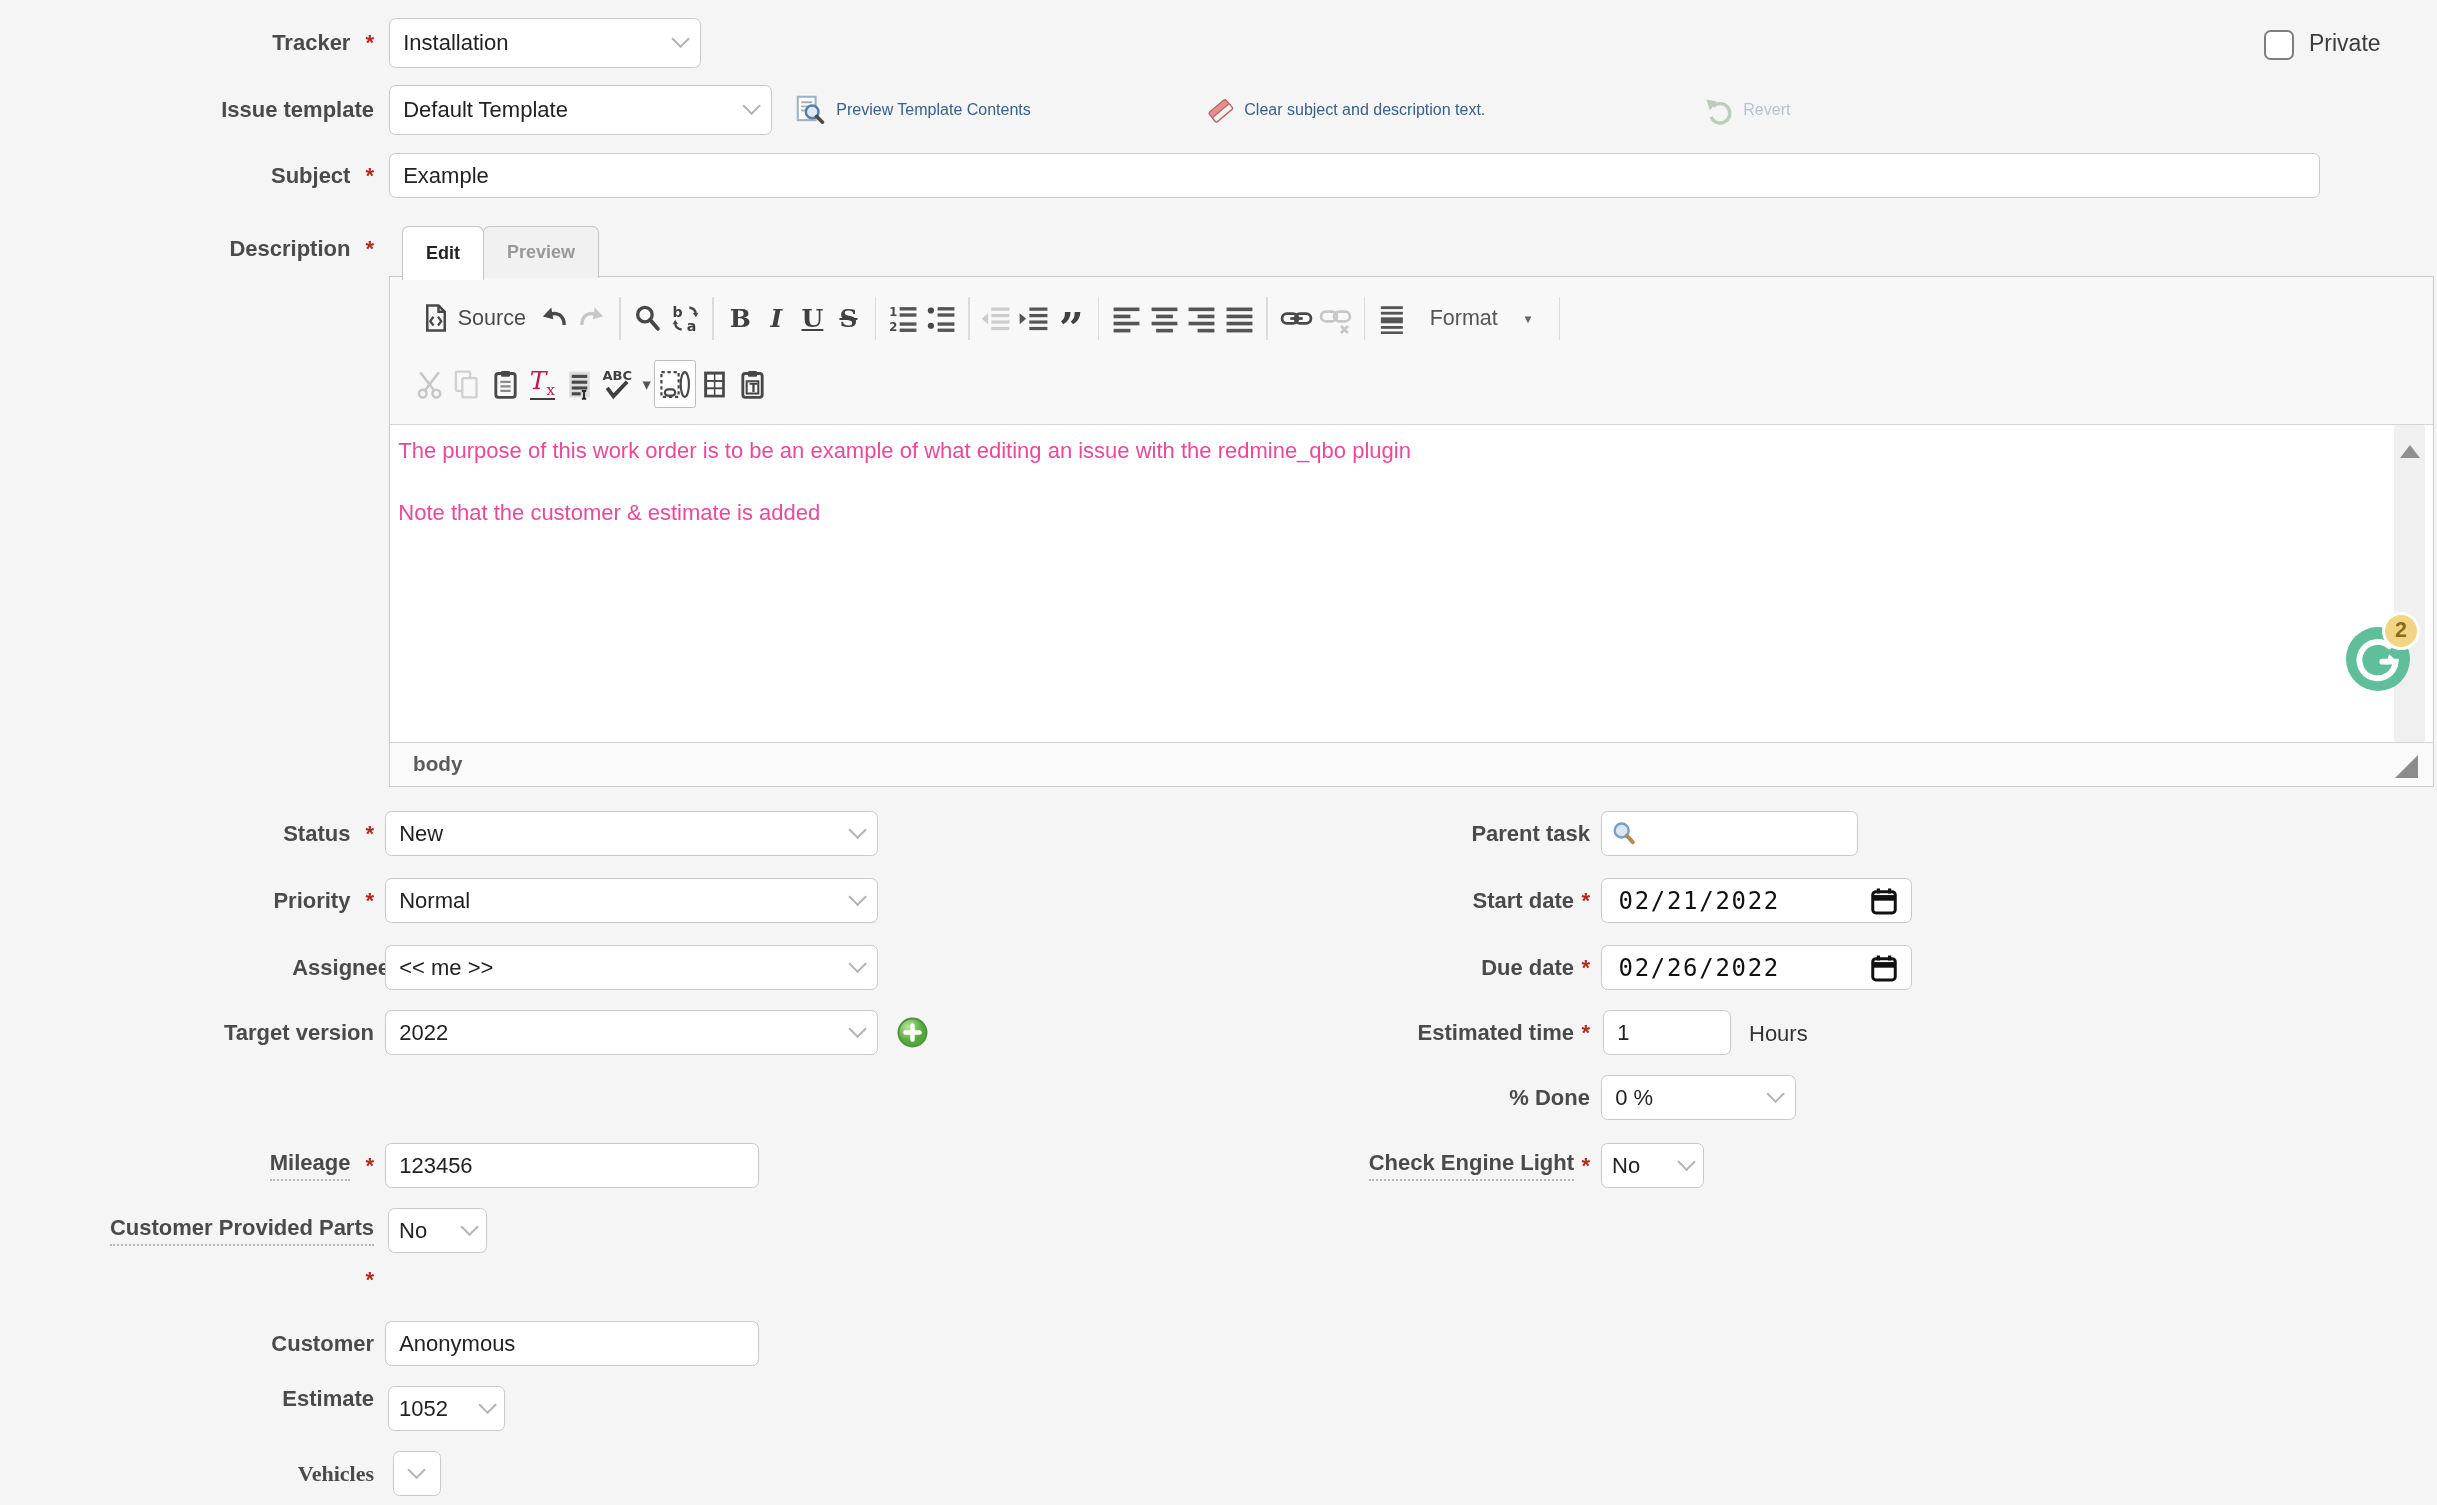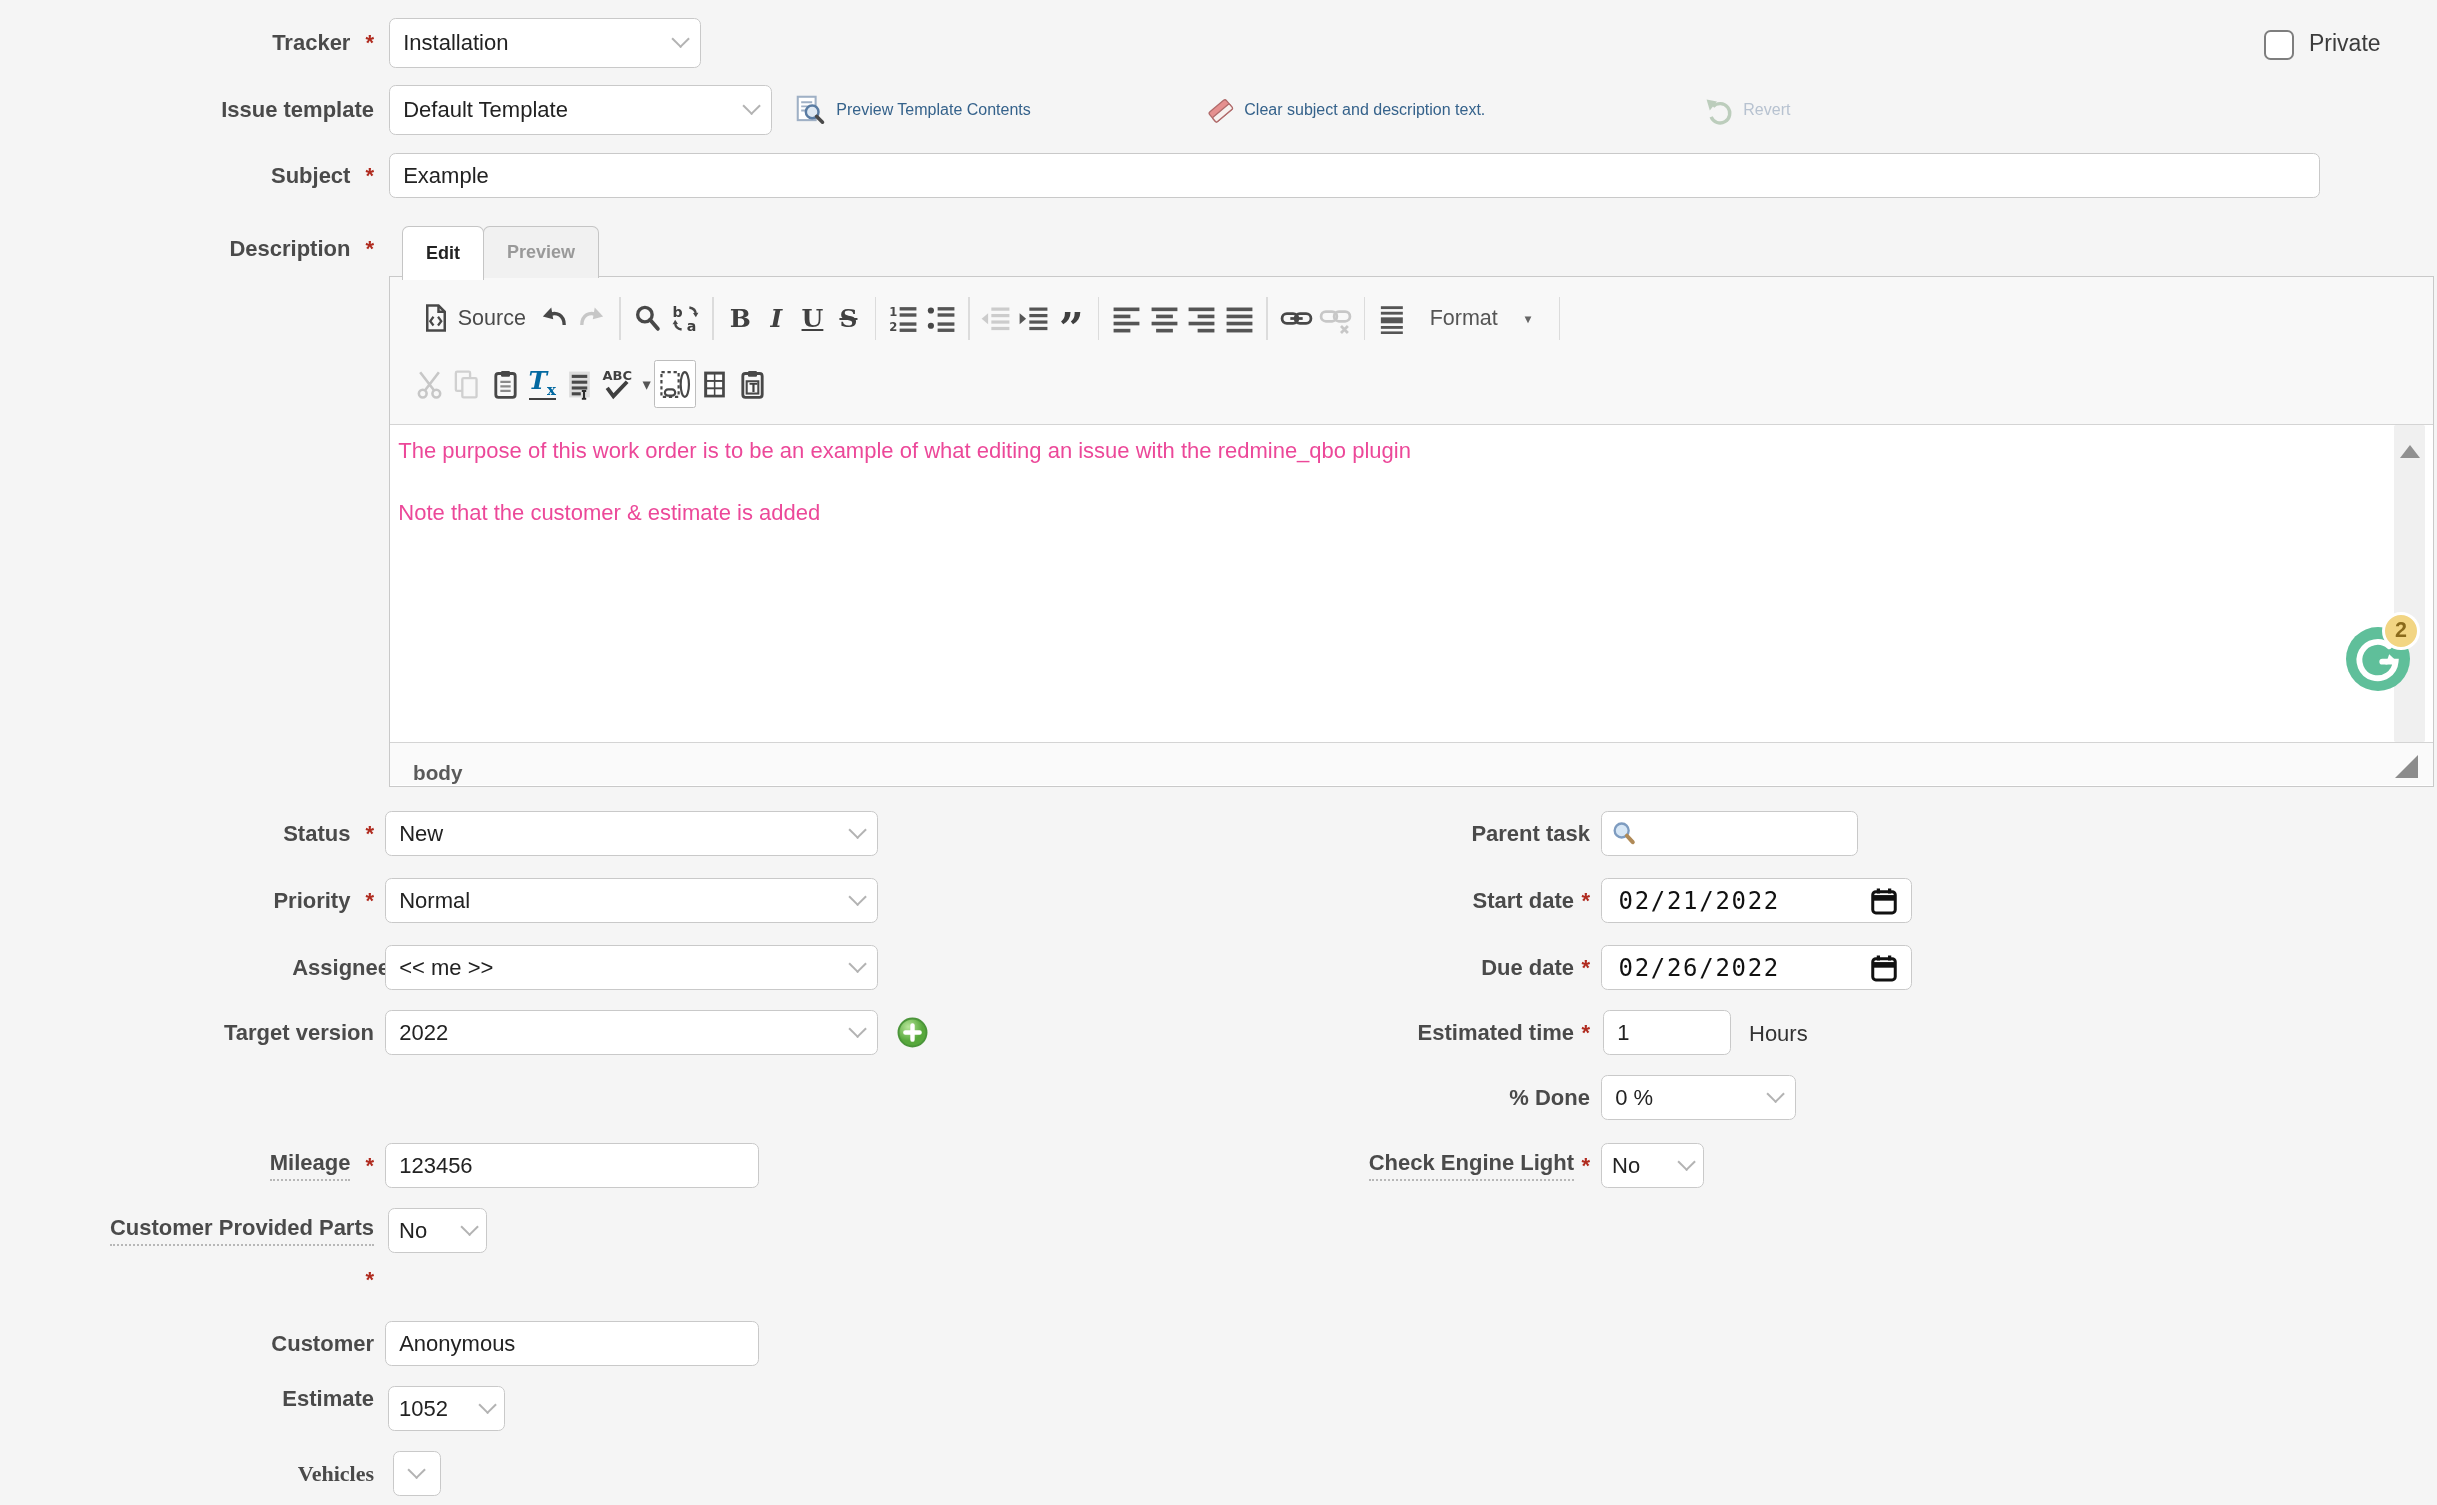--- a/index.html
+++ b/index.html
@@ -77,21 +77,21 @@
   .vsep { width:1.7px; height:43px; background:#dcdcdc; margin:0 8.3px; flex:0 0 auto; }
   .glyph { font-size:25px; font-weight:bold; color:#404040; font-family:"DejaVu Serif", serif; line-height:1; }
   .glyph.italic { font-style:italic; }
   .glyph.under { text-decoration:underline; }
   .glyph.strike { text-decoration:line-through; }
   .quote-glyph { font-family:"DejaVu Serif", serif; font-size:43px; font-weight:bold; color:#404040; line-height:0.4; padding-top:21.5px; }
   .combo { color:#555; font-size:21.5px; }
   .caret-dn::after { content:"▼"; font-size:11.6px; color:#666; margin-left:18px; }
   .caret-sm::after { content:"▾"; font-size:16.5px; color:#555; margin-left:1.7px; }
   .tbtn.boxed { border:1.7px solid #bdbdbd; background:#fff; border-radius:2.5px; }
-  .tx { font-family:"DejaVu Serif", serif; font-style:italic; font-weight:bold; font-size:25px; color:#0369a1; border-bottom:2.5px solid #404040; line-height:1;text-align:right; }
+  .tx { font-family:"DejaVu Serif", serif; font-style:italic; font-weight:normal; font-size:25px; color:#be185d; border-bottom:2.5px solid #404040; line-height:1;text-align:right; }
   .tx sub { font-size:15px; font-style:normal; }
 
   #edit-area { position:relative; height:317px; background:#fff; overflow:hidden; }
   #edit-area p { font-size:22px; color:#ec4899; line-height:31px; margin:0 0 31px 0; }
   #scrolltrack {
     position:absolute; top:0; right:8.3px; width:31px; height:100%;
     background:#f0f0f0; border-radius:1.7px;
   }
   #scrollarrow {
     position:absolute; top:20px; left:5.8px; width:0; height:0;
@@ -102,21 +102,21 @@
     position:absolute; right:23px; bottom:51px; width:64px; height:64px; border-radius:50%;
     background:#5fbf9a; z-index:5;
   }
   #grammarly-badge {
     position:absolute; right:-10px; top:-15px; width:38px; height:38px; border-radius:50%;
     background:#f2d583; border:3.3px solid #fff; color:#8a6a1b; font-weight:bold; font-size:21.5px;
     display:flex; align-items:center; justify-content:center;
   }
   #pathbar {
     height:43px; background:#fafafa; border-top:1.7px solid #d4d4d4;
-    display:flex; align-items:flex-end; padding-left:23px; position:relative;
+    display:flex; align-items:center; padding-left:23px; position:relative;
   }
   #pathbar .pth { font-size:20.7px; color:#5a5a5a; font-weight:bold; }
   #resize-handle {
     position:absolute; right:15px; bottom:6.6px; width:0; height:0;
     border-left:23px solid transparent; border-bottom:23px solid #8c8c8c;
   }
 
   
   #private-box {
     position:absolute; left:2264px; top:30px; width:30px; height:30px;

